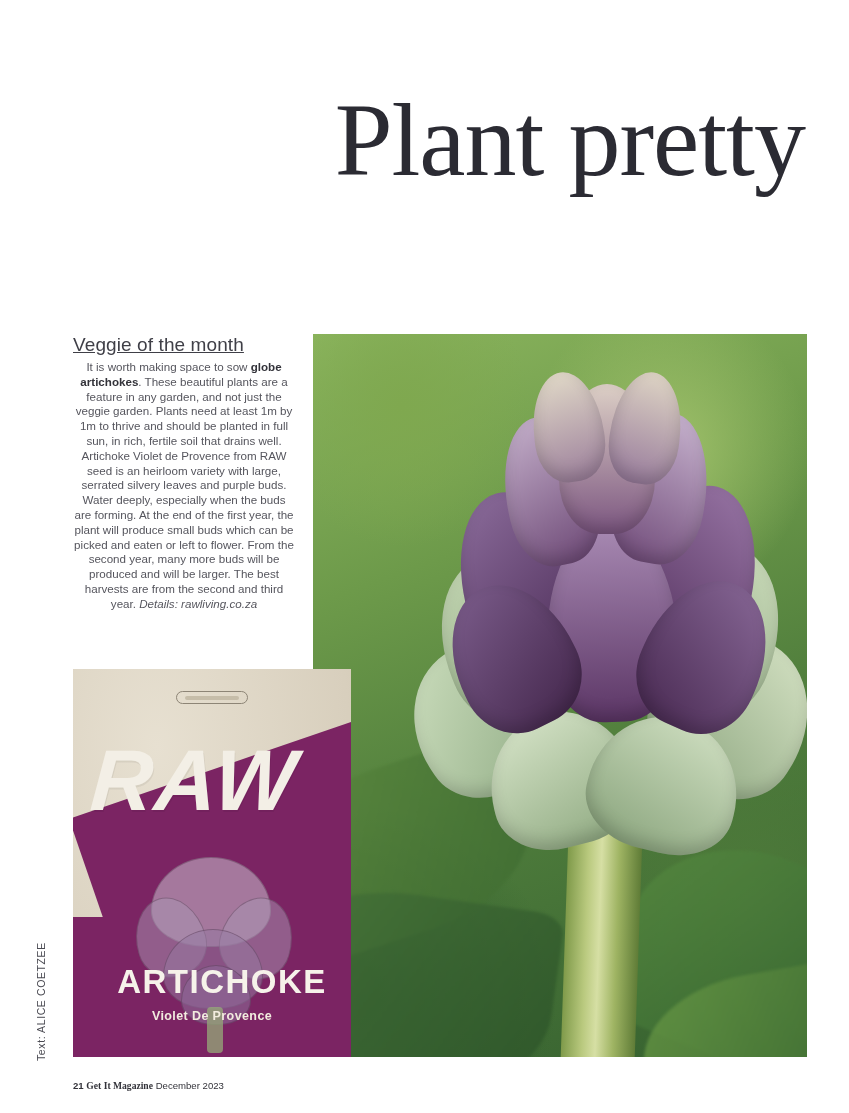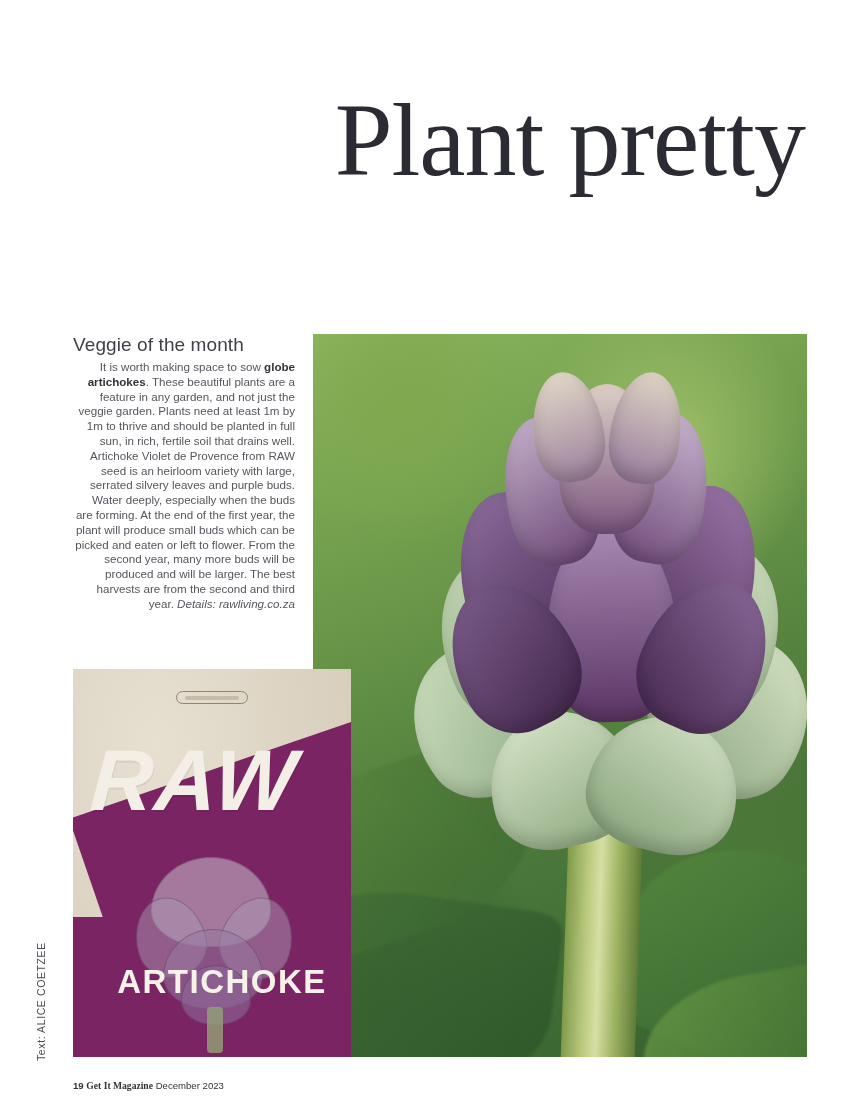--- a/index.html
+++ b/index.html
@@ -46,26 +46,27 @@
     left: 73px;
     top: 334px;
     width: 222px;
   }
   .section-title {
     font-size: 19px;
     color: #3f3f47;
     letter-spacing: 0.1px;
     margin-bottom: 4px;
     font-weight: 400;
+    text-decoration: underline;
   }
   .body-copy {
     font-size: 11.6px;
     line-height: 14.8px;
     color: #55555d;
-    text-align: right;
+    text-align: center;
   }
   .body-copy b { color: #33333a; font-weight: 700; }
   .body-copy i { font-style: italic; }
 
   
   .photo {
     position: absolute;
     left: 313px;
     top: 334px;
     width: 494px;
@@ -279,23 +280,24 @@
     <div class="artichoke-art">
       <div class="art-leaf" style="left:22px;top:0px;width:120px;height:90px;background:rgba(200,190,205,.55);"></div>
       <div class="art-leaf" style="left:6px;top:40px;width:70px;height:80px;background:rgba(170,150,180,.5);transform:rotate(-16deg);"></div>
       <div class="art-leaf" style="left:92px;top:40px;width:72px;height:82px;background:rgba(170,150,180,.5);transform:rotate(16deg);"></div>
       <div class="art-leaf" style="left:34px;top:72px;width:100px;height:80px;background:rgba(150,120,160,.55);"></div>
       <div class="art-leaf" style="left:52px;top:108px;width:70px;height:60px;background:rgba(140,105,150,.6);"></div>
       <div style="position:absolute;left:78px;top:150px;width:16px;height:46px;background:rgba(150,170,120,.75);border-radius:4px;"></div>
     </div>
 
     <div class="packet-title">ARTICHOKE</div>
+    <div class="packet-sub">Violet De Provence</div>
   </div>
 
   <div class="caption-credit">Text: ALICE COETZEE</div>
 
   <div class="footer">
-    <span class="num">19</span>
+    <span class="num">21</span>
     <span class="mag">Get It Magazine</span>
     <span>December 2023</span>
   </div>
 
 </div>
 
 </body></html>

